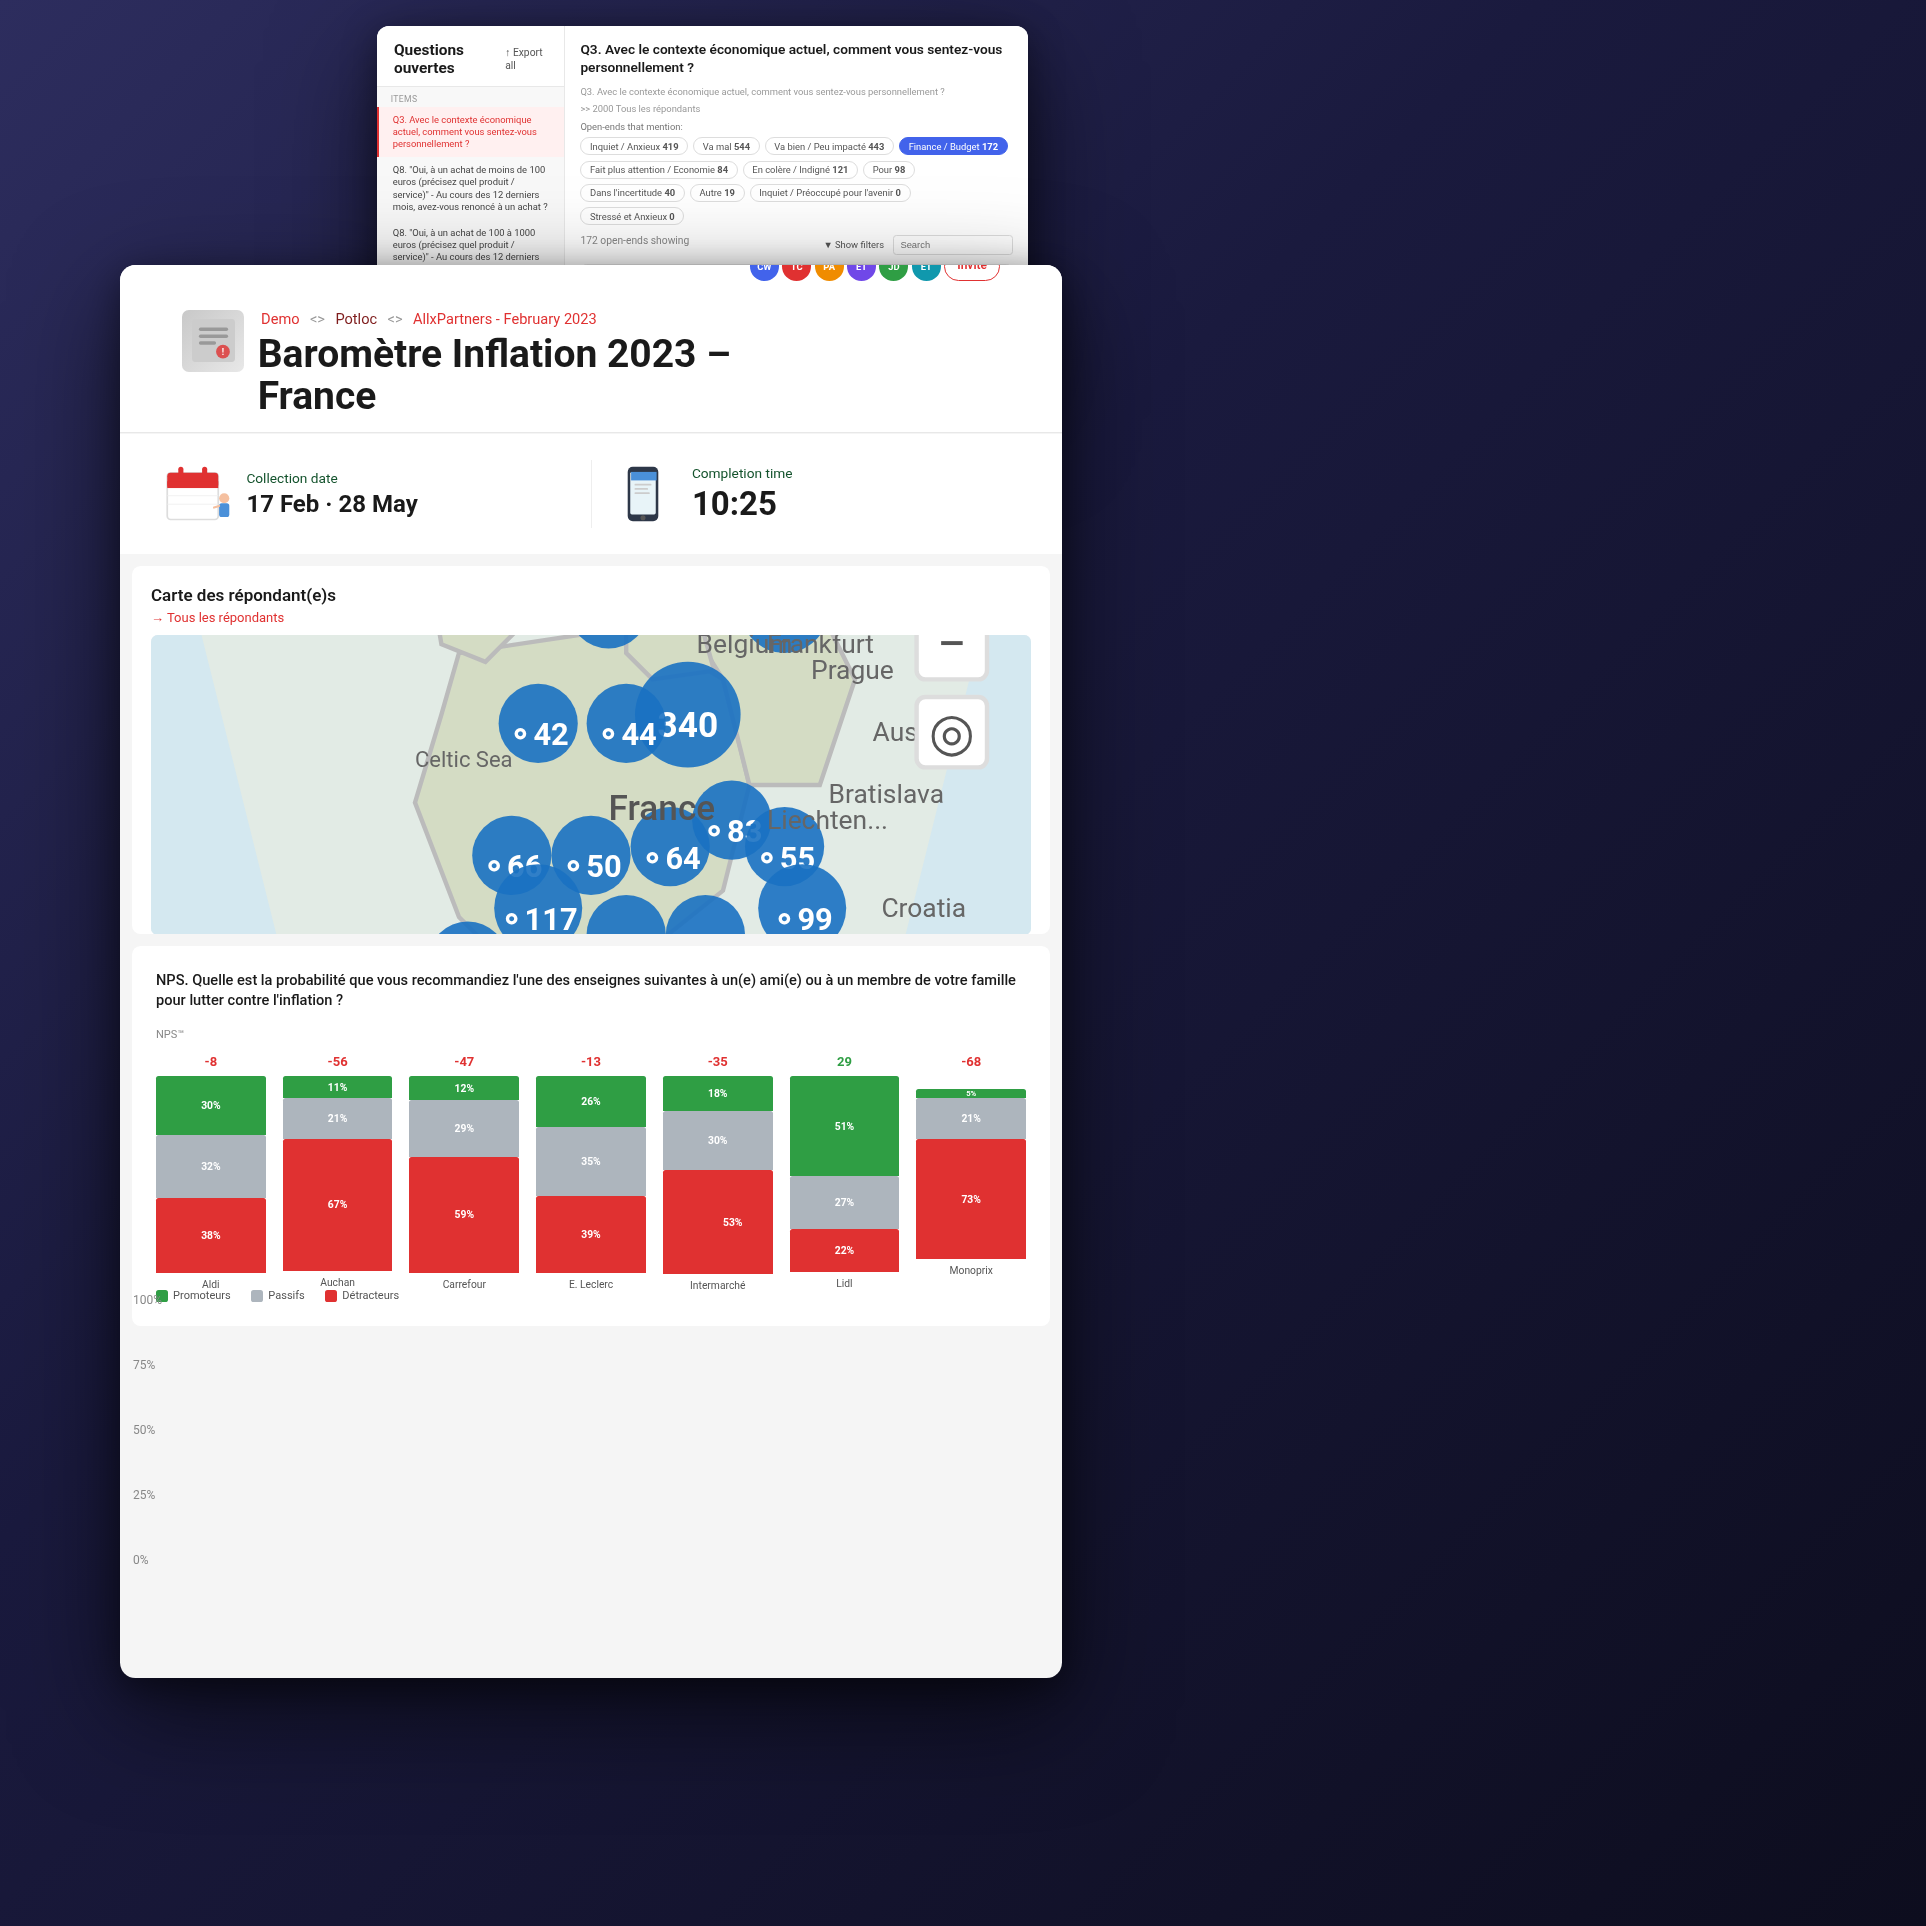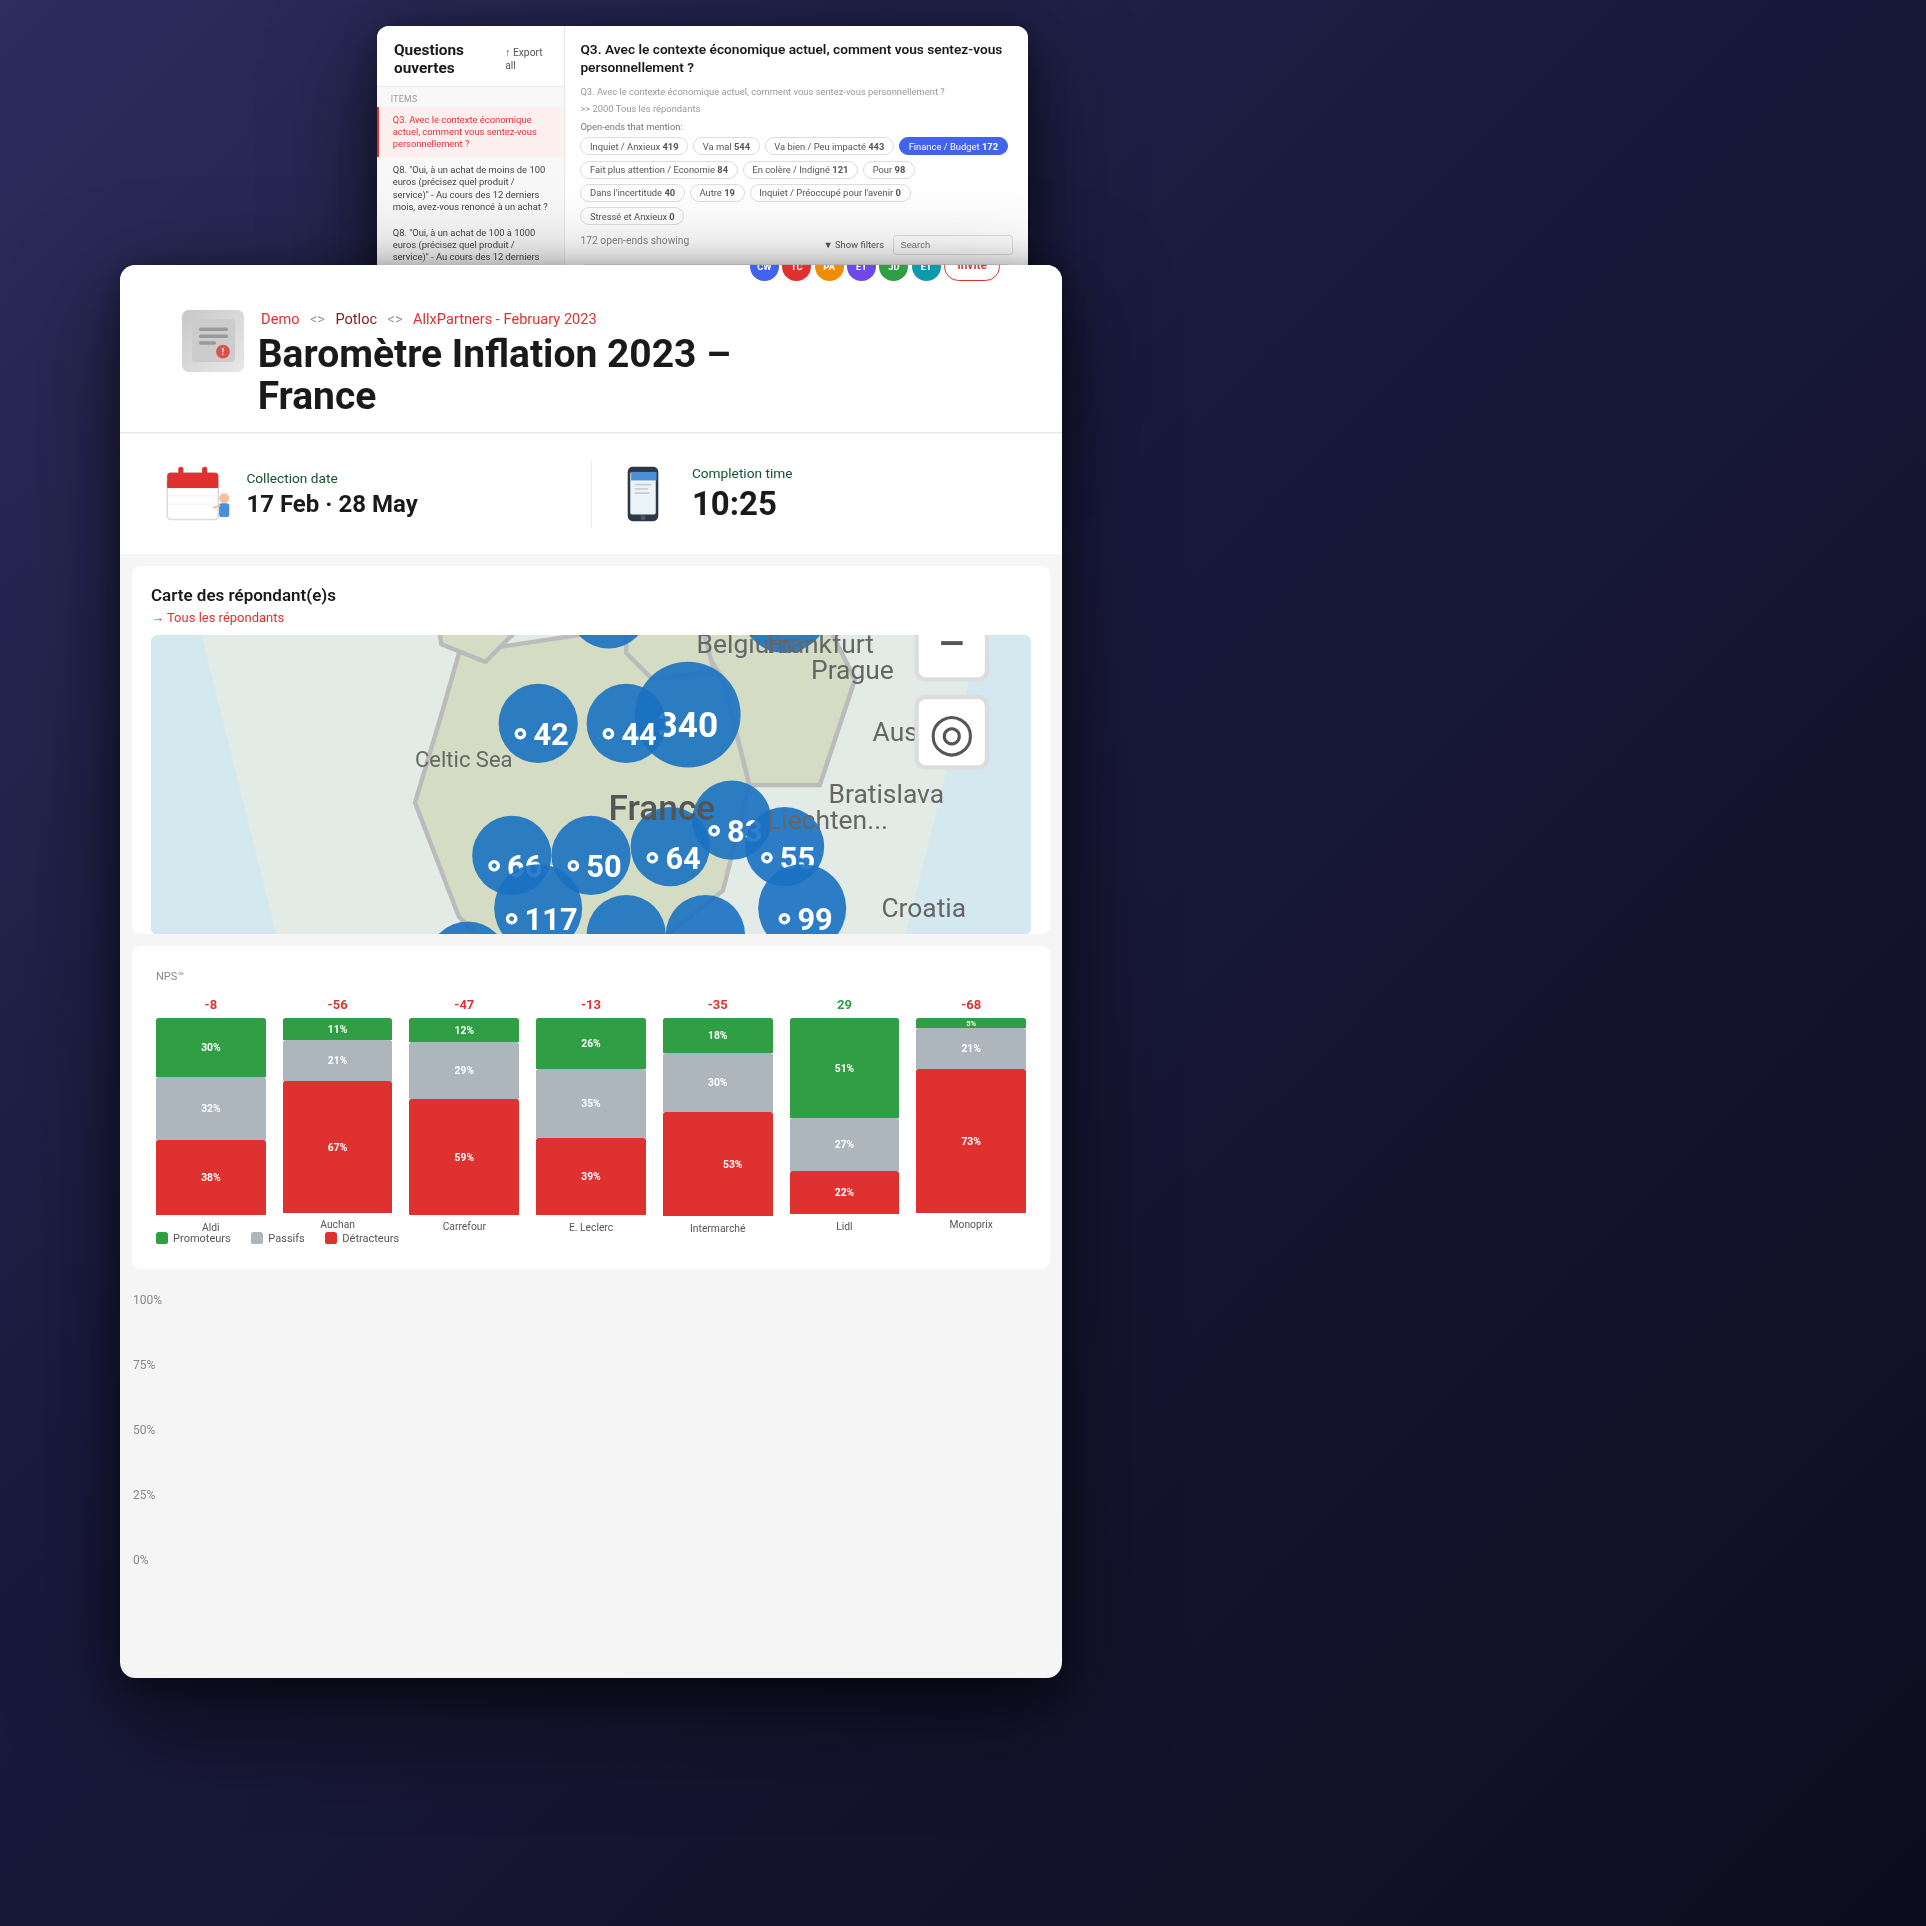--- a/index.html
+++ b/index.html
@@ -686,20 +686,21 @@
         <rect x="87" y="30" width="8" height="8" rx="1" fill="white" stroke="#ddd" stroke-width="0.5"></rect>
         <text x="91" y="36" text-anchor="middle" fill="#555" font-size="6">◎</text>
 
         <rect x="80" y="74" width="15" height="1" fill="#888"></rect>
         <text x="87.5" y="78" text-anchor="middle" fill="#666" font-size="2">Brest</text>
       </svg>
     </div>
   </div>
 
   <div class="nps-section">
+    <div class="nps-question">NPS. Quelle est la probabilité que vous recommandiez l'une des enseignes suivantes à un(e) ami(e) ou à un membre de votre famille pour lutter contre l'inflation ?</div>
     <div class="nps-label">NPS™</div>
     <div class="nps-chart-area" id="nps-chart">
     <div class="nps-bar-group">
           <div class="nps-score">-8</div>
           <div class="nps-bar-container">
             <div class="nps-bar bar-green" style="height: 59px;">30%</div>
             <div class="nps-bar bar-gray" style="height: 63px;">32%</div>
             <div class="nps-bar bar-red" style="height: 75px;">38%</div>
           </div>
           <div class="nps-brand">Aldi</div>
@@ -747,21 +748,21 @@
             <div class="nps-bar bar-gray" style="height: 53px;">27%</div>
             <div class="nps-bar bar-red" style="height: 43px;">22%</div>
           </div>
           <div class="nps-brand">Lidl</div>
         </div>
         <div class="nps-bar-group">
           <div class="nps-score">-68</div>
           <div class="nps-bar-container">
             <div class="nps-bar bar-green" style="height: 9.8px; font-size: 7.7px;">5%</div>
             <div class="nps-bar bar-gray" style="height: 41px;">21%</div>
-            <div class="nps-bar bar-red" style="height: 144px;">73%</div>
+            <div class="nps-bar bar-red" style="height: 120px;">73%</div>
           </div>
           <div class="nps-brand">Monoprix</div>
         </div>
       </div>
     <div class="legend">
       <div class="legend-item">
         <div class="legend-dot" style="background:#2f9e44;"></div>
         <span>Promoteurs</span>
       </div>
       <div class="legend-item">

